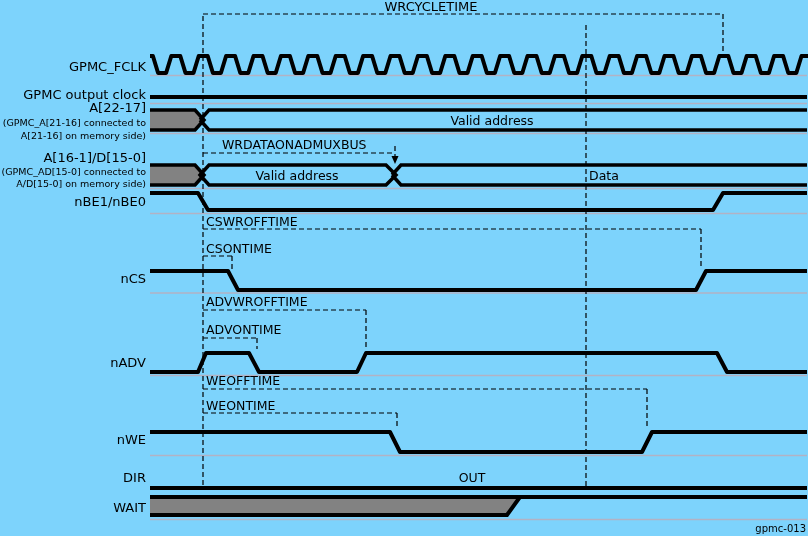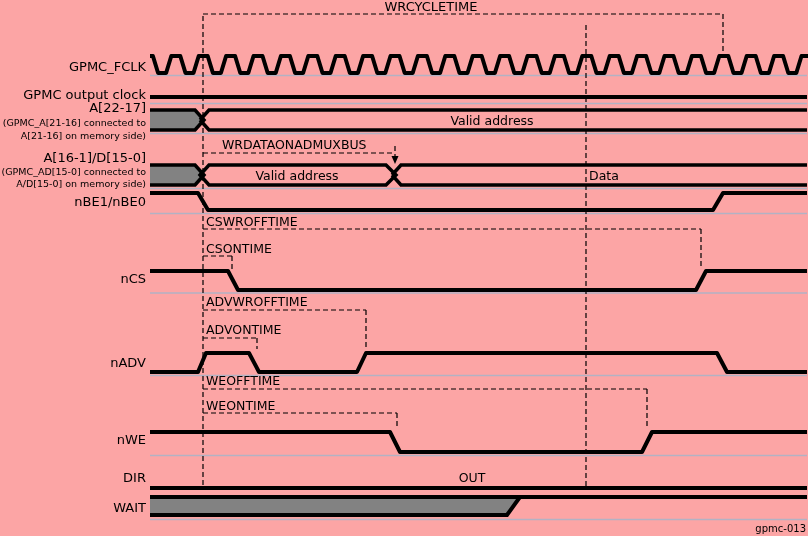--- a/index.html
+++ b/index.html
@@ -1,16 +1,16 @@
 <!DOCTYPE html>
 <html><head>
 <meta charset="utf-8">
 <style>
   html,body{margin:0;padding:0;background:#fff;}
-  .stage{position:relative;width:808px;height:536px;background:#fca5a5;overflow:hidden;
+  .stage{position:relative;width:808px;height:536px;background:#7dd3fc;overflow:hidden;
          font-family:"DejaVu Sans", sans-serif;}
   svg text{font-family:"DejaVu Sans","Liberation Sans",sans-serif;fill:#000;}
   .sig{stroke:#000;stroke-width:4;fill:none;stroke-linejoin:round;stroke-linecap:butt;}
   .bus{stroke:#000;stroke-width:3.5;fill:none;stroke-linejoin:miter;}
   .busfill{stroke:#000;stroke-width:3.5;stroke-linejoin:miter;}
   .thin{stroke:#b2b2c4;stroke-width:1.5;}
   .dash{stroke:#000;stroke-width:1.2;fill:none;stroke-dasharray:5 3;}
   .lbl{font-size:13px;}
   .lbl-sm{font-size:9.5px;}
   .lbl-t{font-size:12.5px;}

